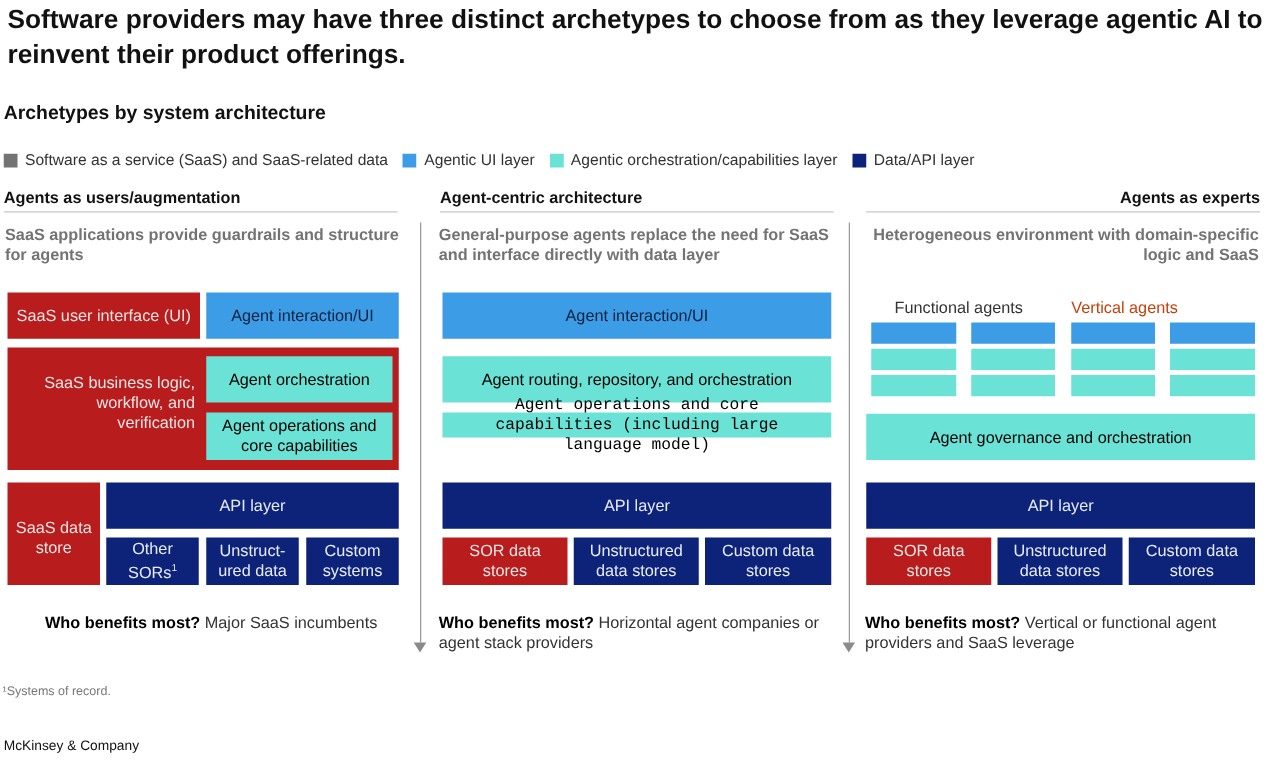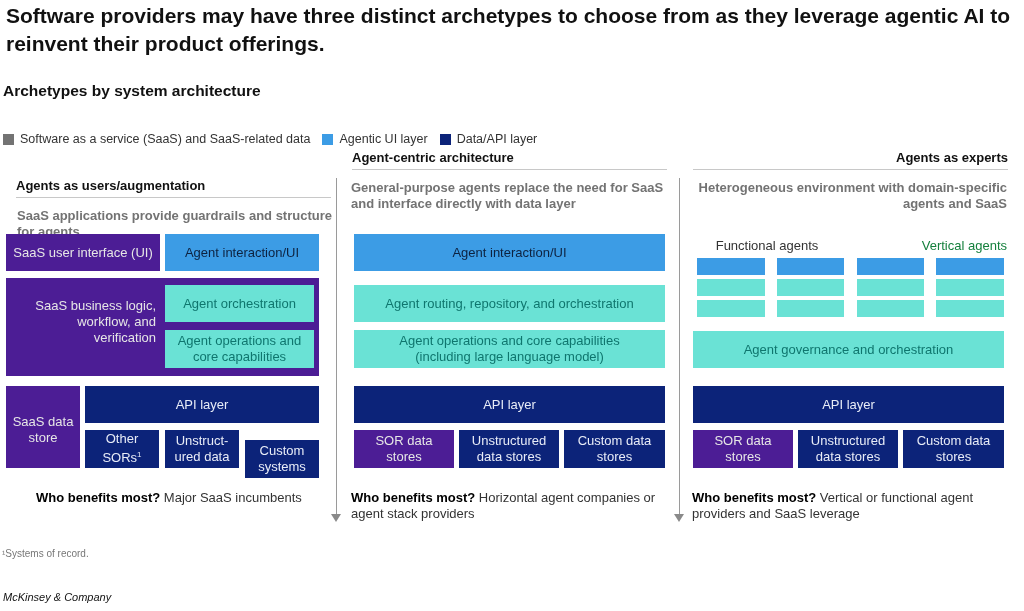--- a/index.html
+++ b/index.html
@@ -2,113 +2,117 @@
 <html><head>
 <meta charset="utf-8">
 <style>
   * { box-sizing: border-box; margin: 0; padding: 0; }
   html, body { width: 1024px; height: 611px; background: #ffffff; overflow: hidden; }
   body { font-family: "Liberation Sans", "DejaVu Sans", sans-serif; color: #000; position: relative; }
 
   .title { position: absolute; left: 6px; top: 2px; width: 1010px; font-size: 21px; line-height: 28px; font-weight: bold; color: #111; }
   .subtitle { position: absolute; left: 3px; top: 82px; font-size: 15.5px; font-weight: bold; color: #111; }
 
-  .legend { position: absolute; left: 3px; top: 132px; display: flex; align-items: center; font-size: 12.5px; color: #333; }
+  .legend { position: absolute; left: 3px; top: 121px; display: flex; align-items: center; font-size: 12.5px; color: #333; }
   .legend-item { display: flex; align-items: center; margin-right: 12px; }
   .swatch { width: 11px; height: 11px; margin-right: 6px; display: inline-block; }
 
   .col { position: absolute; top: 148px; }
   .col-head { font-size: 13px; font-weight: bold; color: #111; height: 22px; line-height: 20px; border-bottom: 1px solid #c8c8c8; }
   .col-desc { position: absolute; top: 32px; font-size: 13px; line-height: 16px; color: #737373; font-weight: bold; }
 
   .box { position: absolute; display: flex; align-items: center; justify-content: center; text-align: center; font-size: 13px; line-height: 16px; }
-  .gray { background: #4c1d95; color: #e6e6e6; }
+  .gray { background: #b91c1c; color: #e6e6e6; }
   .blue { background: #3c9ce5; color: #0d2240; text-align: center; }
-  .teal { background: #6ae2d5; color: #0f766e; }
+  .teal { background: #6ae2d5; color: #000000; }
   .navy { background: #0c2379; color: #e8ecf7; }
 
   .benefit { position: absolute; font-size: 13px; line-height: 16px; color: #333; }
   .benefit b { color: #000; }
 
   .vline { position: absolute; width: 1px; background: #9a9a9a; }
   .arrowhead { position: absolute; width: 0; height: 0; border-left: 5px solid transparent; border-right: 5px solid transparent; border-top: 8px solid #8a8a8a; }
 
   .footnote { position: absolute; left: 2px; top: 548px; font-size: 10px; color: #777; }
-  .brand { position: absolute; left: 3px; top: 591px; font-size: 11px; color: #111; font-style: italic; }
+  .brand { position: absolute; left: 3px; top: 591px; font-size: 11px; color: #111; }
 </style>
 </head>
 <body>
 
 <div class="title">Software providers may have three distinct archetypes to choose from as they leverage agentic AI to reinvent their product offerings.</div>
 <div class="subtitle">Archetypes by system architecture</div>
 
 <div class="legend">
   <div class="legend-item">
     <span class="swatch" style="background:#737373"></span>
     <span>Software as a service (SaaS) and SaaS-related data</span>
   </div>
   <div class="legend-item">
     <span class="swatch" style="background:#3c9ce5"></span>
     <span>Agentic UI layer</span>
   </div>
   <div class="legend-item">
+    <span class="swatch" style="background:#6ae2d5"></span>
+    <span>Agentic orchestration/capabilities layer</span>
+  </div>
+  <div class="legend-item">
     <span class="swatch" style="background:#0c2379"></span>
     <span>Data/API layer</span>
   </div>
 </div>
 
-<div class="col" style="left:16px; width:315px;margin-top:28px;">
+<div class="col" style="left:3px; width:315px;">
   <div class="col-head">Agents as users/augmentation</div>
   <div class="col-desc" style="left:1px; width:315px;">SaaS applications provide guardrails and structure for agents</div>
 </div>
 <div class="box gray" style="left:6px; top:234px; width:154px; height:37px;">SaaS user interface (UI)</div>
 <div class="box blue" style="left:165px; top:234px; width:154px; height:37px;">Agent interaction/UI</div>
 <div class="box gray" style="left:6px; top:278px; width:313px; height:98px;">
   <div style="position:absolute; left:10px; top:20px; width:140px; text-align:right;">SaaS business logic, workflow, and verification</div>
 </div>
 <div class="box teal" style="left:165px; top:285px; width:149px; height:37px;">Agent orchestration</div>
 <div class="box teal" style="left:165px; top:330px; width:149px; height:38px; padding:0 6px;">Agent operations and core capabilities</div>
 <div class="box gray" style="left:6px; top:386px; width:74px; height:82px; align-items:flex-start; padding-top:28px;">SaaS data store</div>
 <div class="box navy" style="left:85px; top:386px; width:234px; height:37px;">API layer</div>
 <div class="box navy" style="left:85px; top:430px; width:74px; height:38px;">
   <span><span>Other SORs</span><sup style="font-size:8px;">1</sup></span>
 </div>
 <div class="box navy" style="left:165px; top:430px; width:74px; height:38px; padding:0 6px;">Unstruct-ured data</div>
-<div class="box navy" style="left:245px; top:430px; width:74px; height:38px; padding:0 8px;margin-top:10px;">Custom systems</div>
+<div class="box navy" style="left:245px; top:430px; width:74px; height:38px; padding:0 8px;">Custom systems</div>
 <div class="benefit" style="left:6px; top:490px; width:315px;margin-left:30px;">
   <b>Who benefits most?</b><span> Major SaaS incumbents</span>
 </div>
 
 <div class="vline" style="left:336px; top:178px; height:336px;"></div>
 <div class="arrowhead" style="left:331px; top:514px;"></div>
 
 <div class="col" style="left:352px; width:315px;">
   <div class="col-head">Agent-centric architecture</div>
   <div class="col-desc" style="left:-1px; width:315px;">General-purpose agents replace the need for SaaS and interface directly with data layer</div>
 </div>
 <div class="box blue" style="left:354px; top:234px; width:311px; height:37px;">Agent interaction/UI</div>
 <div class="box teal" style="left:354px; top:285px; width:311px; height:37px;">Agent routing, repository, and orchestration</div>
-<div class="box teal" style="left:354px; top:330px; width:311px; height:38px; padding:0 30px;">Agent operations and core capabilities (including large language model)</div>
+<div class="box teal" style="left:354px; top:330px; width:311px; height:20px; padding:0 30px;font-family:Liberation Mono, monospace;">Agent operations and core capabilities (including large language model)</div>
 <div class="box navy" style="left:354px; top:386px; width:311px; height:37px;">API layer</div>
 <div class="box gray" style="left:354px; top:430px; width:100px; height:38px; padding:0 12px;">SOR data stores</div>
 <div class="box navy" style="left:459px; top:430px; width:100px; height:38px;">Unstructured data stores</div>
 <div class="box navy" style="left:564px; top:430px; width:101px; height:38px; padding:0 6px;">Custom data stores</div>
 <div class="benefit" style="left:351px; top:490px; width:320px;">
   <b>Who benefits most?</b><span> Horizontal agent companies or agent stack providers</span>
 </div>
 
 <div class="vline" style="left:679px; top:178px; height:336px;"></div>
 <div class="arrowhead" style="left:674px; top:514px;"></div>
 
 <div class="col" style="left:693px; width:315px;text-align:right;">
   <div class="col-head">Agents as experts</div>
-  <div class="col-desc" style="left:-1px; width:315px;">Heterogeneous environment with domain-specific agents and SaaS</div>
+  <div class="col-desc" style="left:-1px; width:315px;">Heterogeneous environment with domain-specific logic and SaaS</div>
 </div>
 <div style="position:absolute; left:697px; top:238px; width:140px; text-align:center; font-size:13px; color:#333;">Functional agents</div>
-<div style="position:absolute; left:857px; top:238px; width:150px; text-align:right; font-size:13px; color:#15803d;">Vertical agents</div>
+<div style="position:absolute; left:857px; top:238px; width:150px; text-align:left; font-size:13px; color:#c2410c;">Vertical agents</div>
 
 <div class="box blue" style="left:697px; top:258px; width:68px; height:17px;"></div>
 <div class="box blue" style="left:777px; top:258px; width:67px; height:17px;"></div>
 <div class="box blue" style="left:857px; top:258px; width:67px; height:17px;"></div>
 <div class="box blue" style="left:936px; top:258px; width:68px; height:17px;"></div>
 
 <div class="box teal" style="left:697px; top:279px; width:68px; height:17px;"></div>
 <div class="box teal" style="left:777px; top:279px; width:67px; height:17px;"></div>
 <div class="box teal" style="left:857px; top:279px; width:67px; height:17px;"></div>
 <div class="box teal" style="left:936px; top:279px; width:68px; height:17px;"></div>

